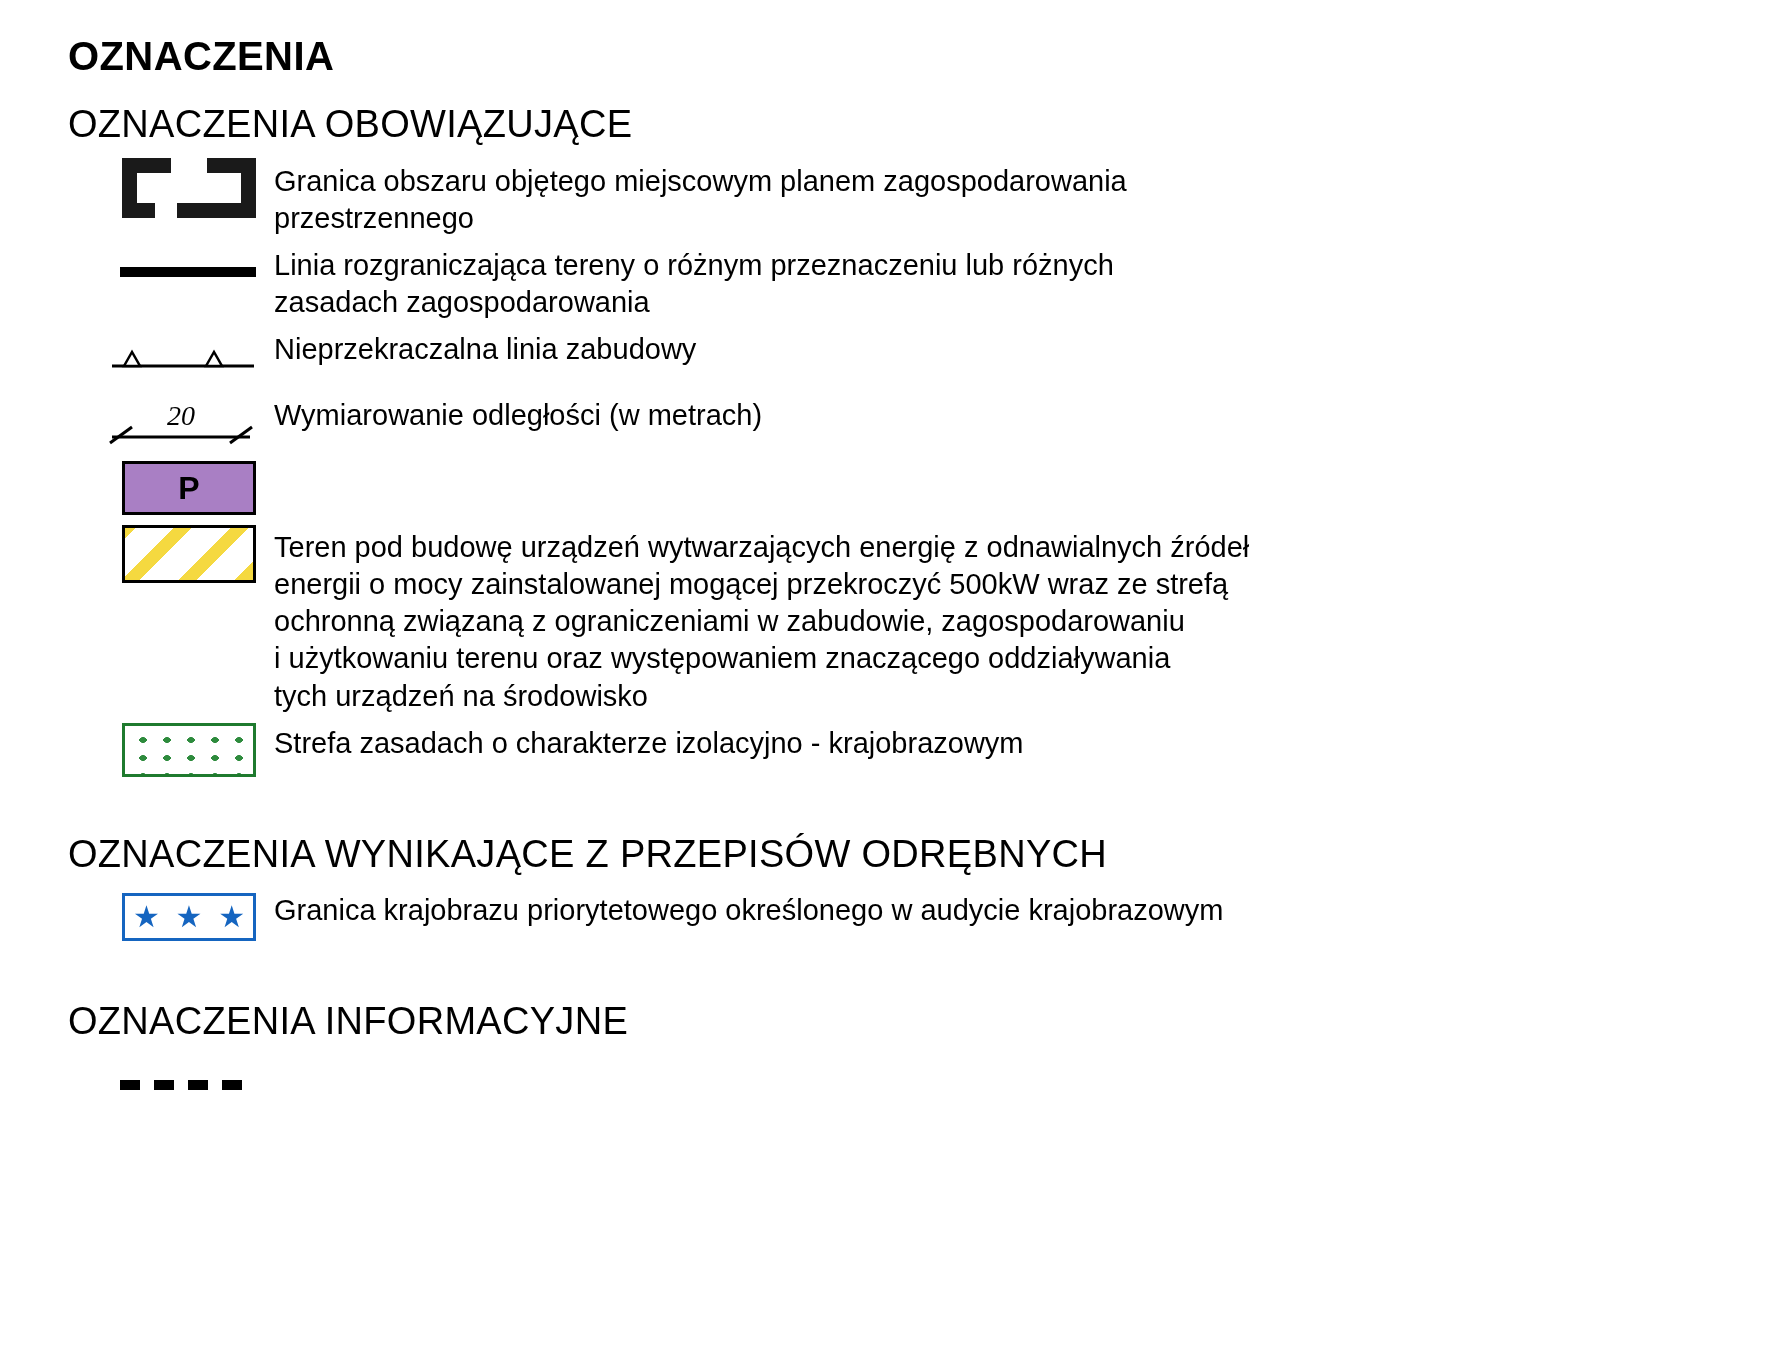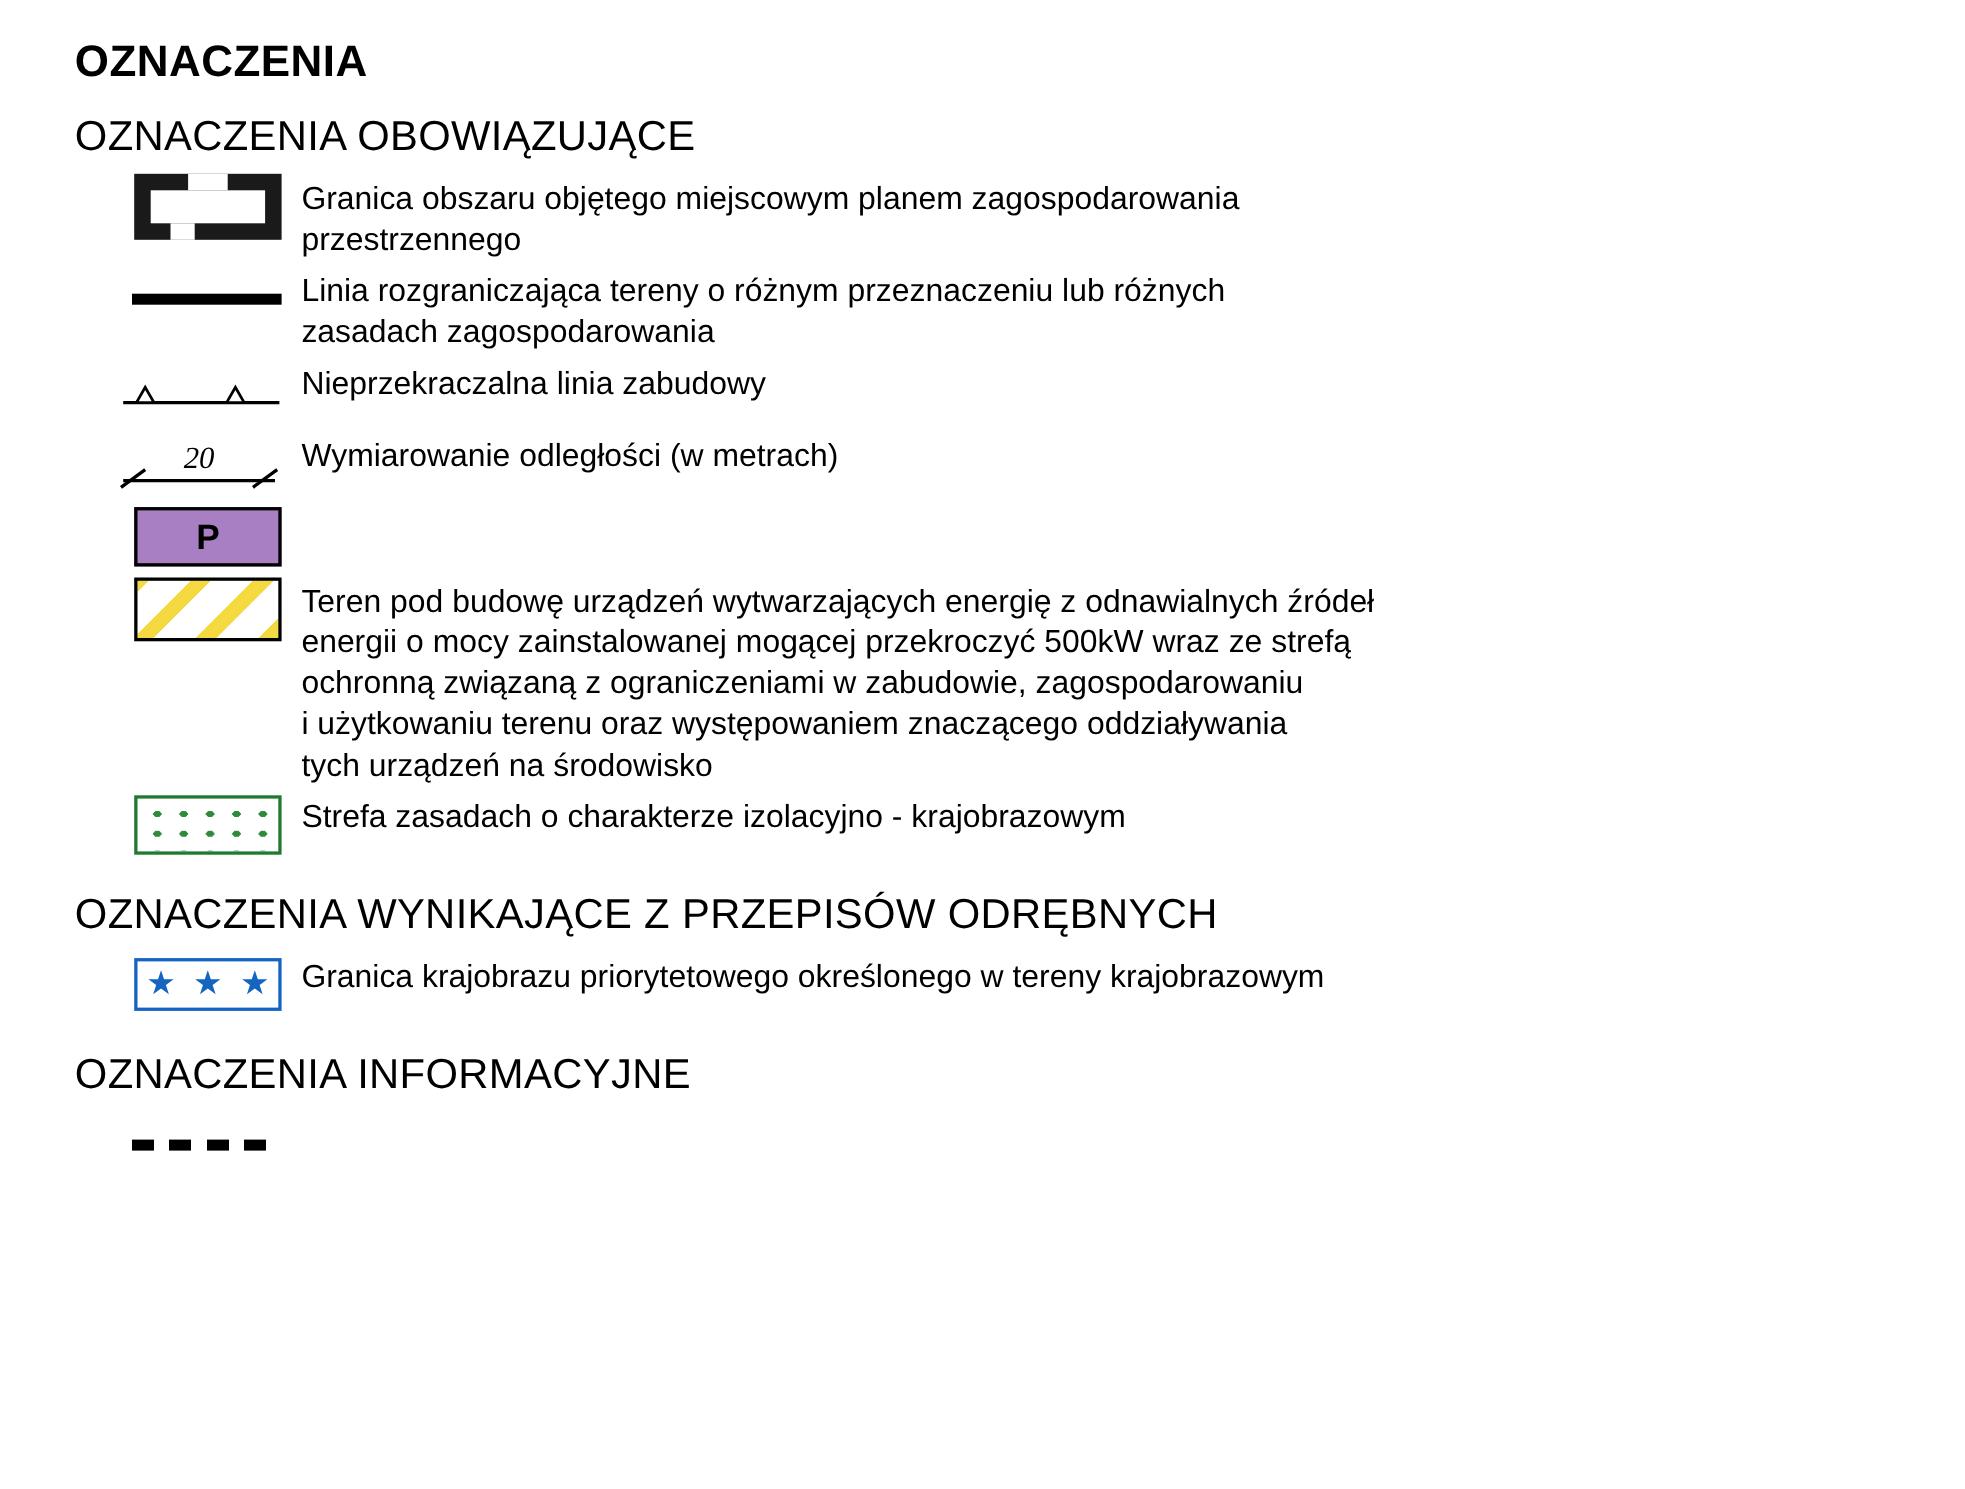--- a/index.html
+++ b/index.html
@@ -26,21 +26,21 @@
     line-height: 1.1;
   }
   .section-title {
     font-size: 38px;
     font-weight: normal;
     letter-spacing: 0.3px;
     margin: 0 0 10px 0;
     line-height: 1.15;
   }
   .section-title.spaced {
-    margin-top: 30px;
+    margin-top: 52px;
   }
   .entries {
     margin: 0;
     padding: 0;
   }
   .entry {
     display: flex;
     align-items: flex-start;
     margin-bottom: 4px;
   }
@@ -236,21 +236,21 @@
   <h2 class="section-title spaced">OZNACZENIA WYNIKAJĄCE Z PRZEPISÓW ODRĘBNYCH</h2>
   <div class="entries">
     <div class="entry">
       <div class="symbol">
         <div class="sym-stars">
           <span>★</span>
           <span>★</span>
           <span>★</span>
         </div>
       </div>
-      <div class="entry-text">Granica krajobrazu priorytetowego określonego w tereny krajobrazowym</div>
+      <div class="entry-text">Granica krajobrazu priorytetowego określonego w audycie krajobrazowym</div>
     </div>
   </div>
 
   <h2 class="section-title spaced">OZNACZENIA INFORMACYJNE</h2>
   <div class="entries">
     <div class="entry">
       <div class="symbol">
         <div class="sym-dashed-line"></div>
       </div>
     </div>

